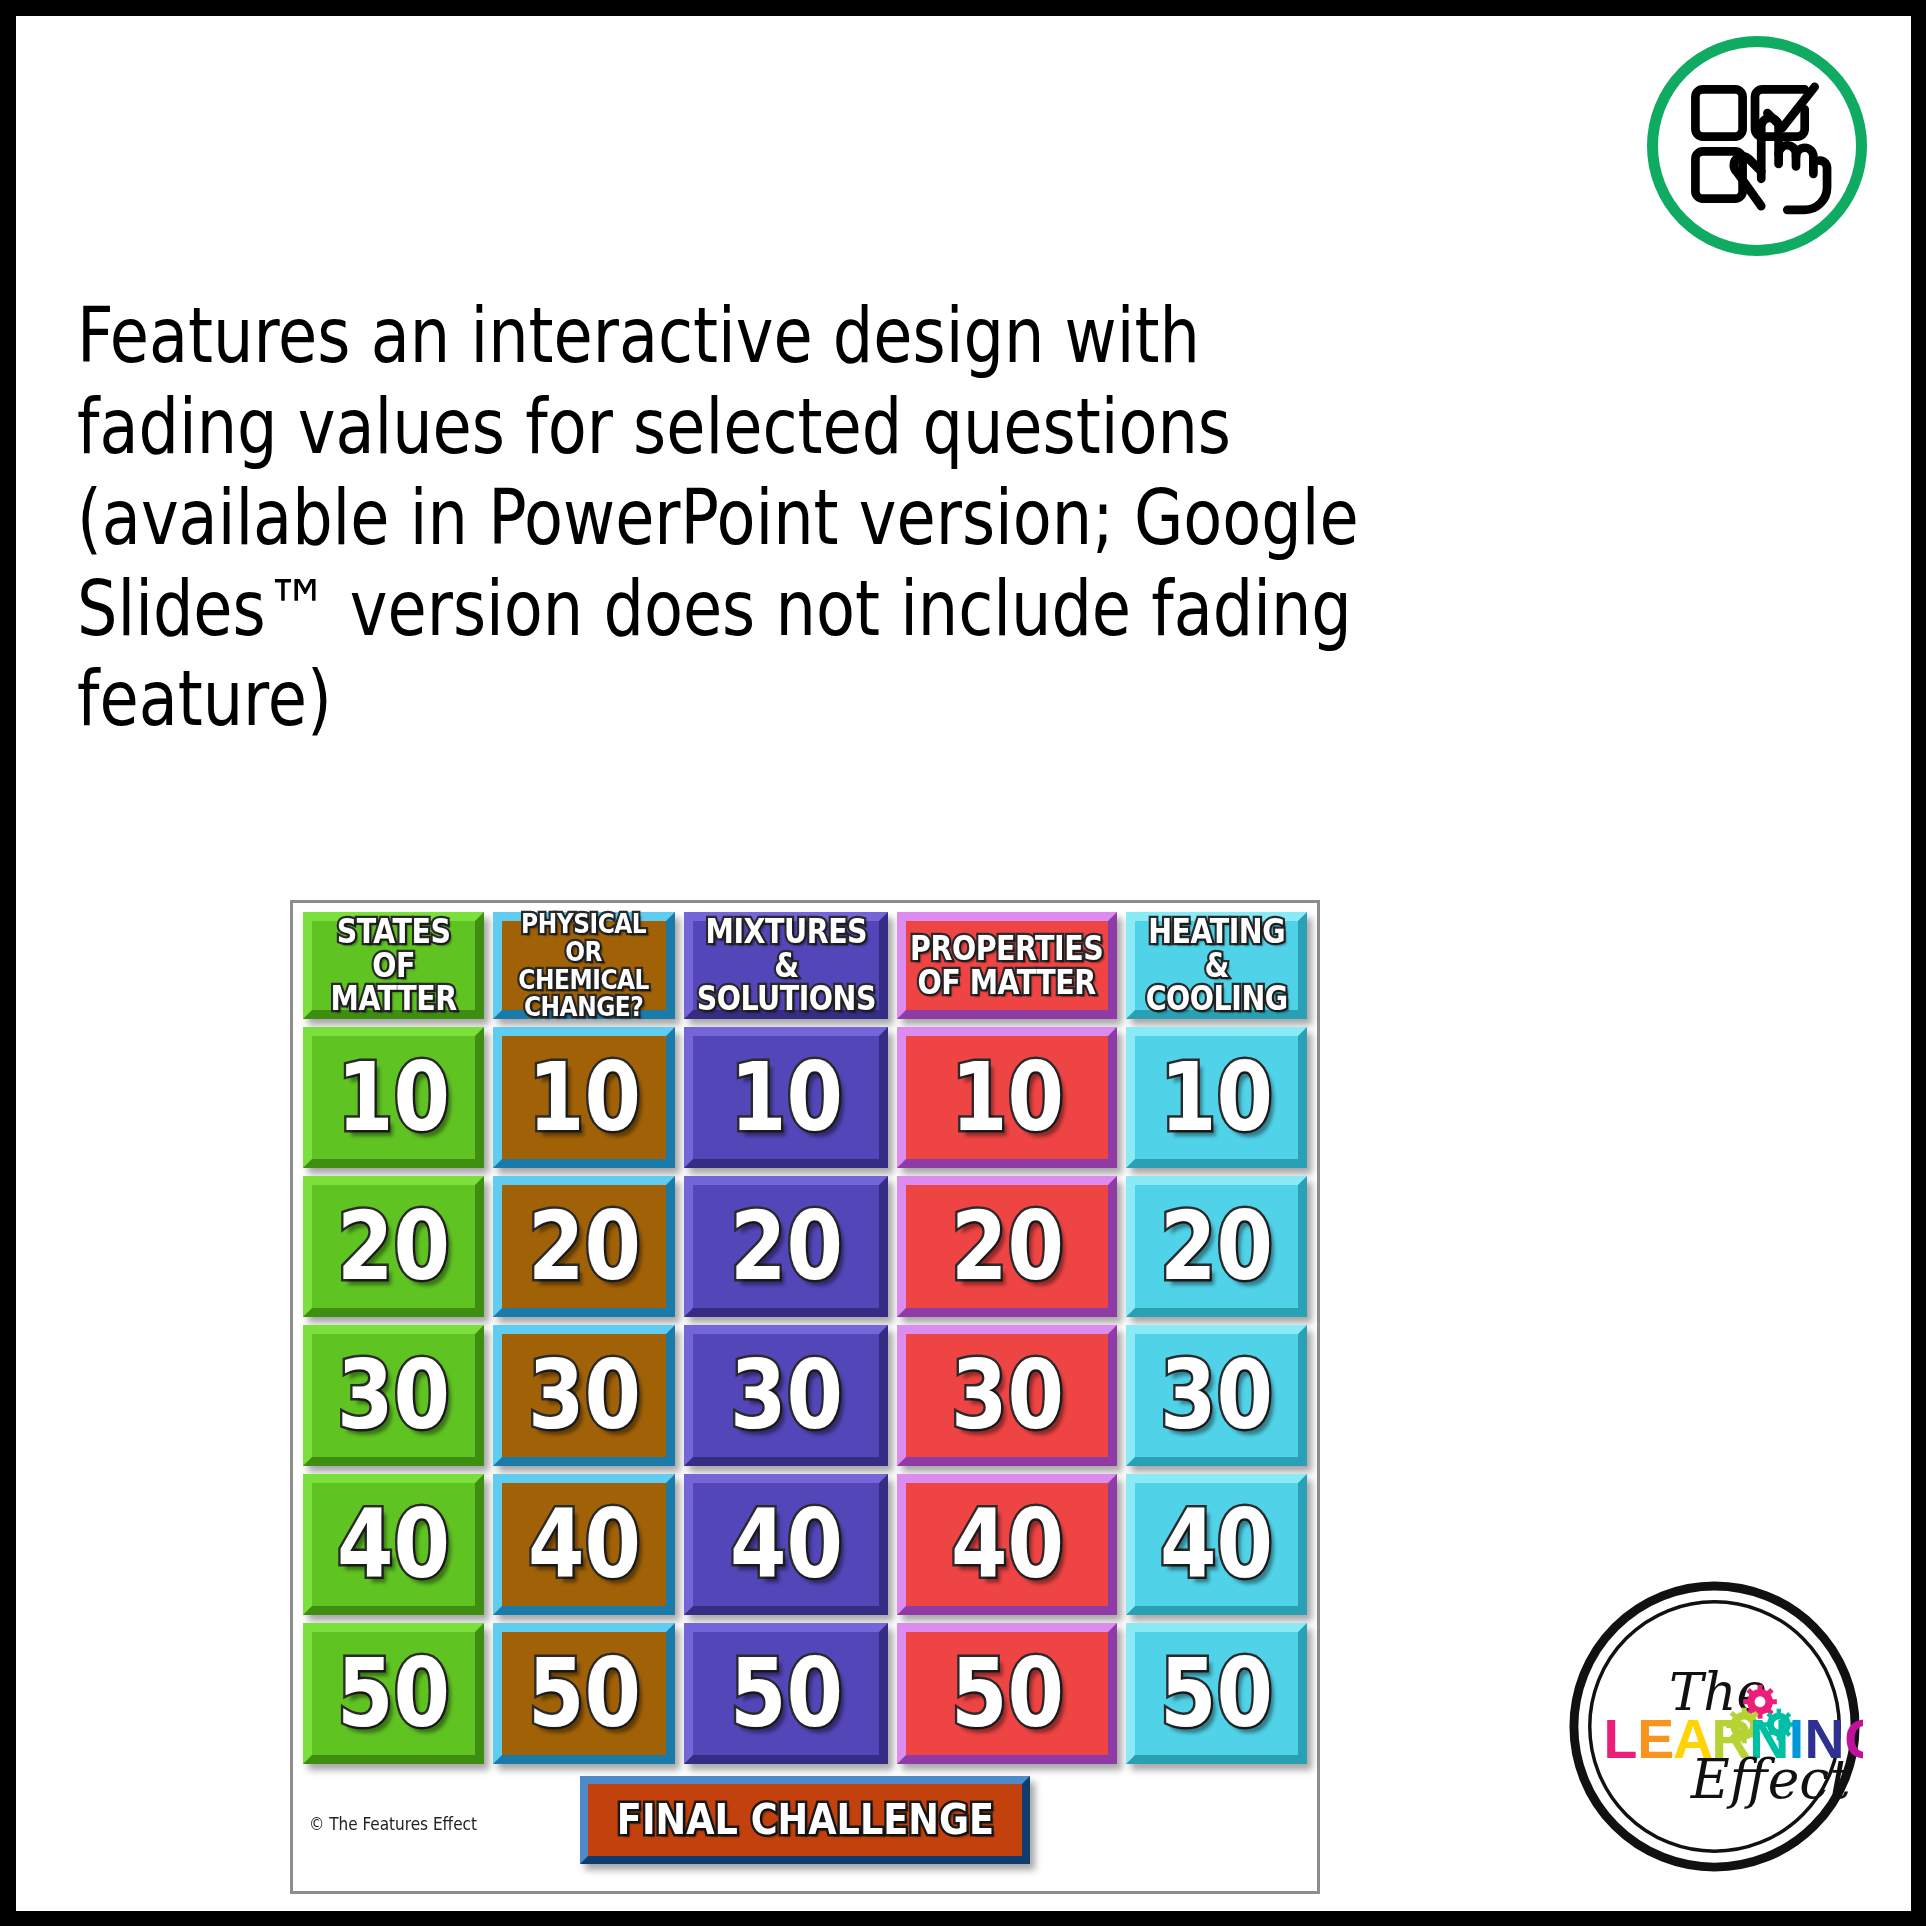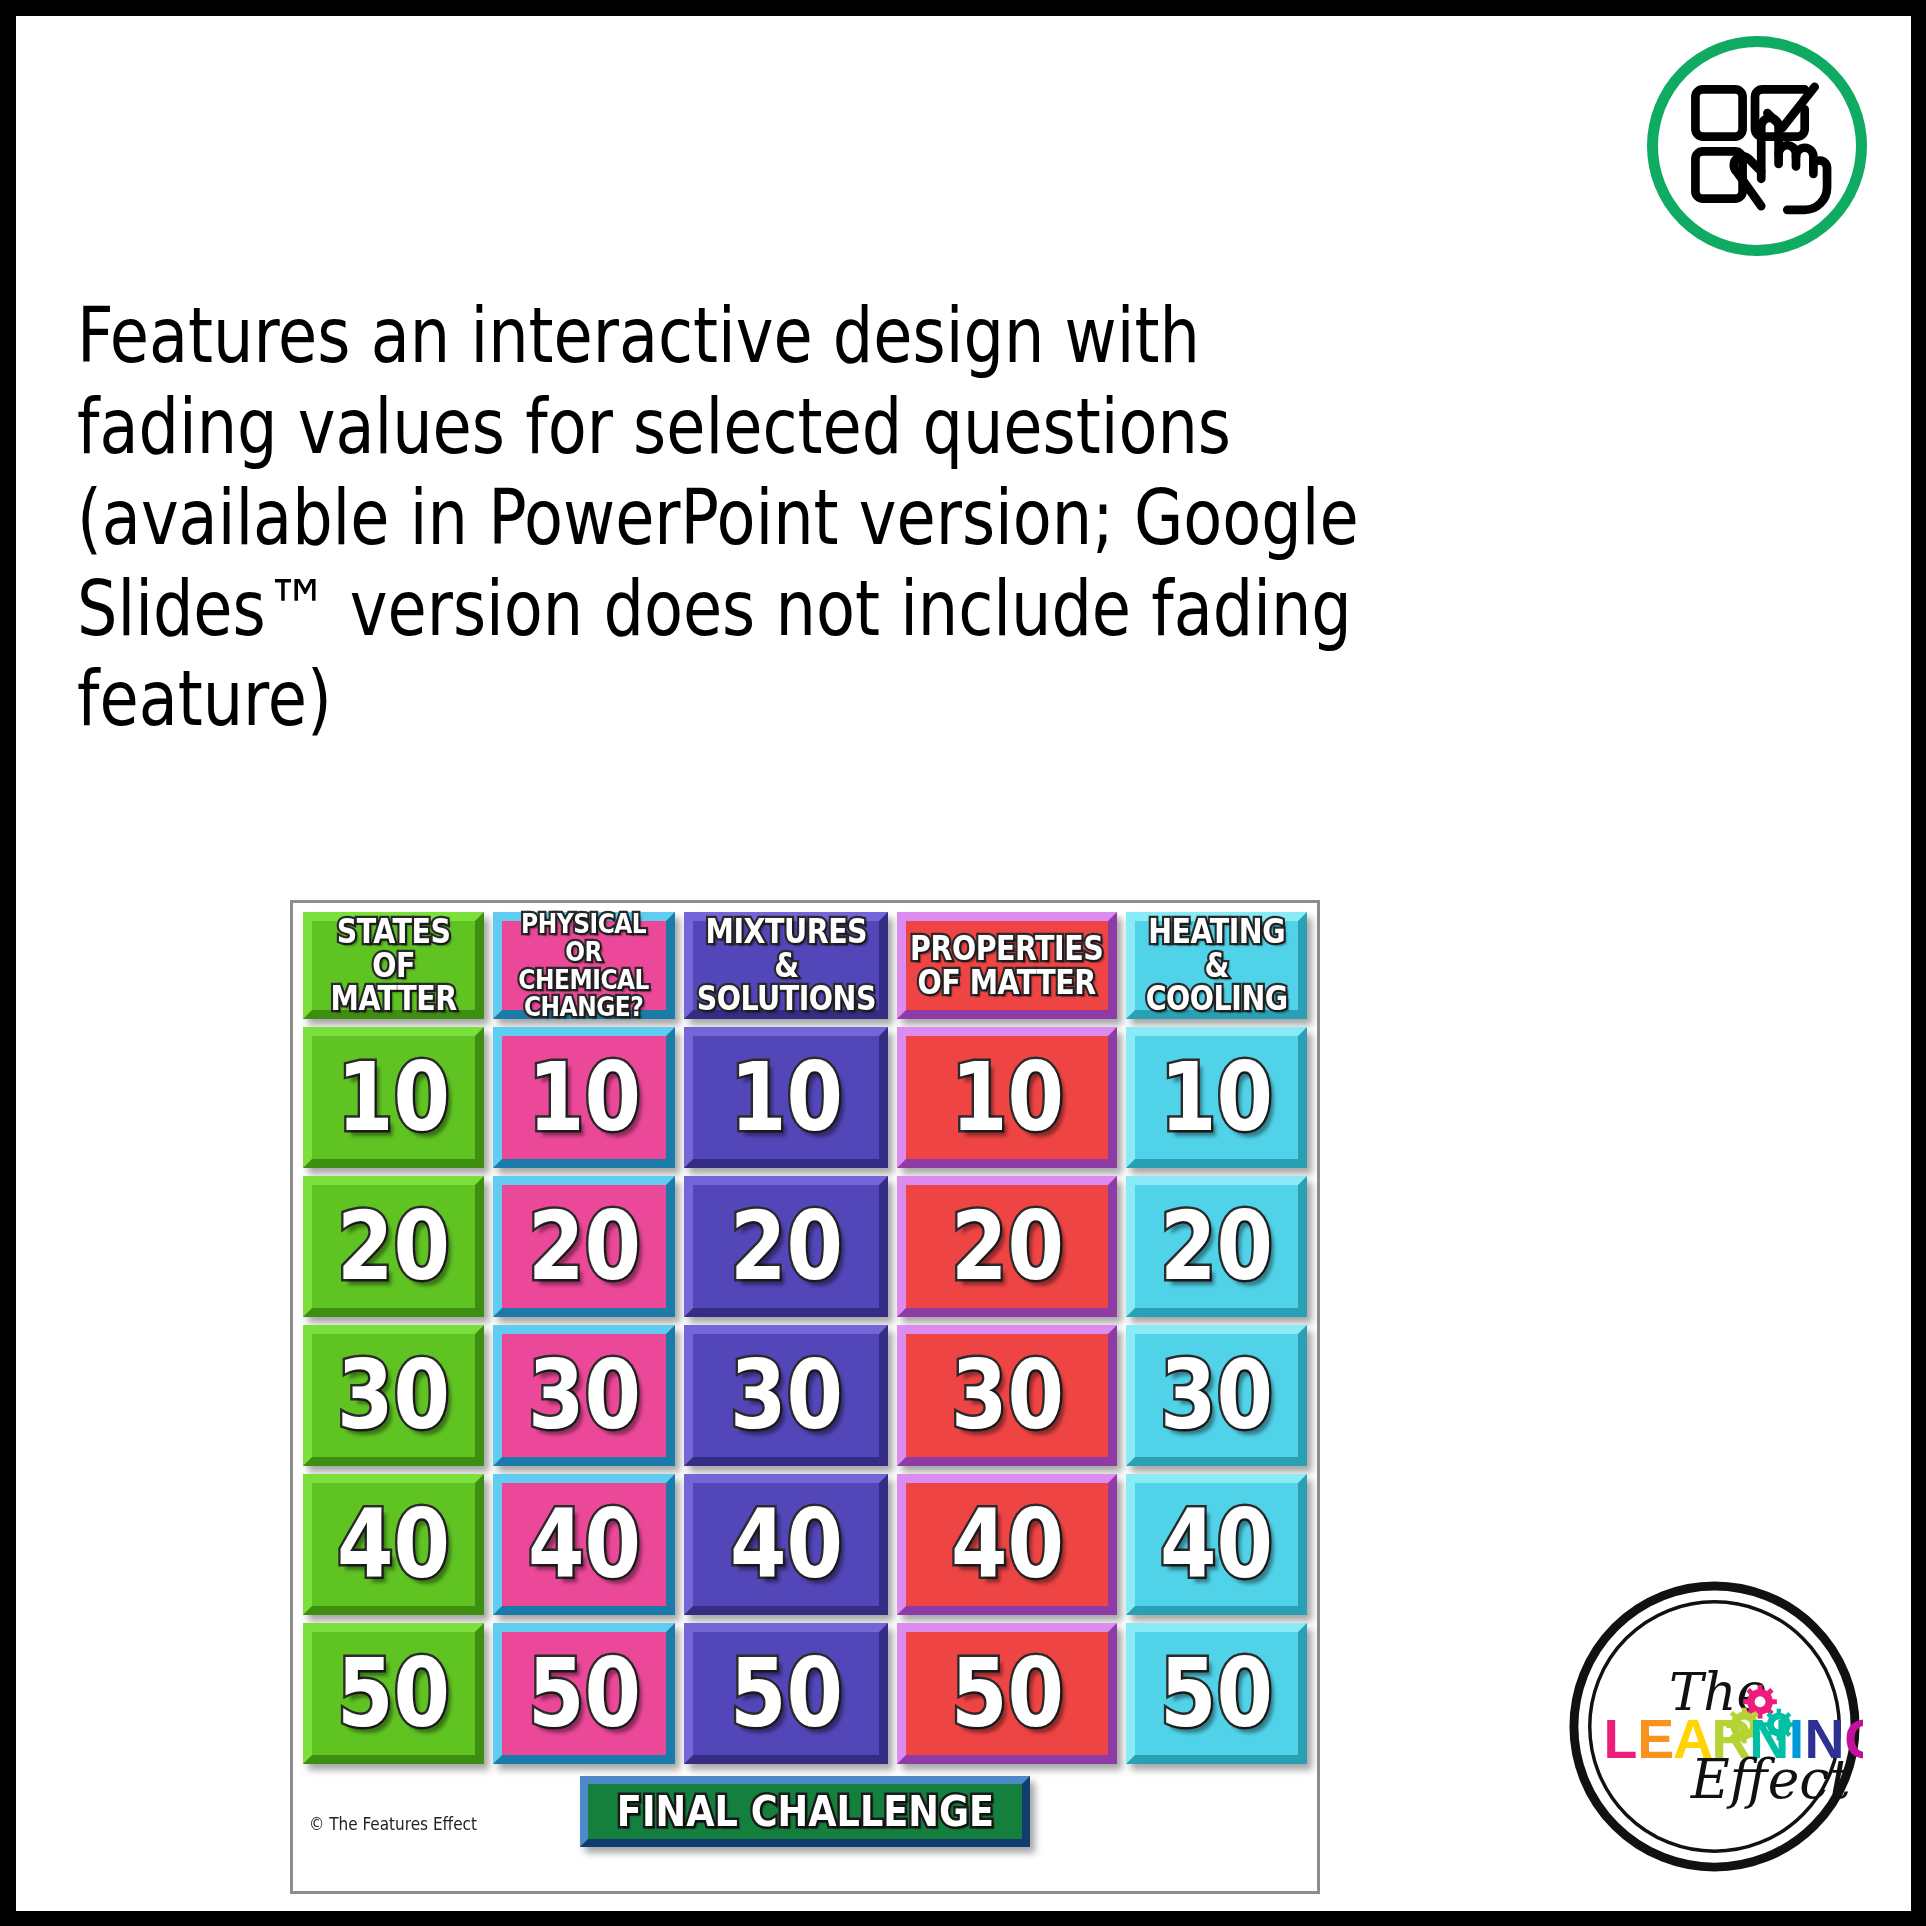--- a/index.html
+++ b/index.html
@@ -126,39 +126,39 @@
     line-height: 1;
     font-family: "Liberation Sans Narrow", "DejaVu Sans Condensed", "Liberation Sans", sans-serif;
     transform: scaleX(0.95);
     -webkit-text-stroke: 5px #2b2b2b;
     paint-order: stroke fill;
     text-shadow: 5px 6px 4px rgba(0,0,0,0.40);
   }
 
   
   .c-green  { background:#5FC322; border-color:#7BE03C #3E8E12 #3E8E12 #7BE03C; }
-  .c-blue   { background:#ec4899; border-color:#5FCCF0 #1A7BA8 #1A7BA8 #5FCCF0; }
+  .c-blue   { background:#a16207; border-color:#5FCCF0 #1A7BA8 #1A7BA8 #5FCCF0; }
   .c-purple { background:#5346B8; border-color:#7466D8 #352C83 #352C83 #7466D8; }
   .c-orchid { background:#ef4444; border-color:#DC8CEE #8E3BA6 #8E3BA6 #DC8CEE; }
   .c-cyan   { background:#50D2E8; border-color:#8AEAF6 #2AA0B4 #2AA0B4 #8AEAF6; }
 
   
   .board-footer {
     position: relative;
     height: 95px;
     margin-top: 8px;
   }
   .final-challenge {
     position: absolute;
     left: 50%;
     transform: translateX(-50%);
     top: 4px;
     width: 450px;
-    height: 71px;
-    background: #15803d;
+    height: 88px;
+    background: #c2410c;
     border-style: solid;
     border-width: 8px;
     border-color: #4E8AC8 #113C6E #113C6E #4E8AC8;
     display: flex;
     align-items: center;
     justify-content: center;
     box-shadow: 5px 6px 7px rgba(0,0,0,0.35);
   }
   .final-challenge span {
     color: #ffffff;

